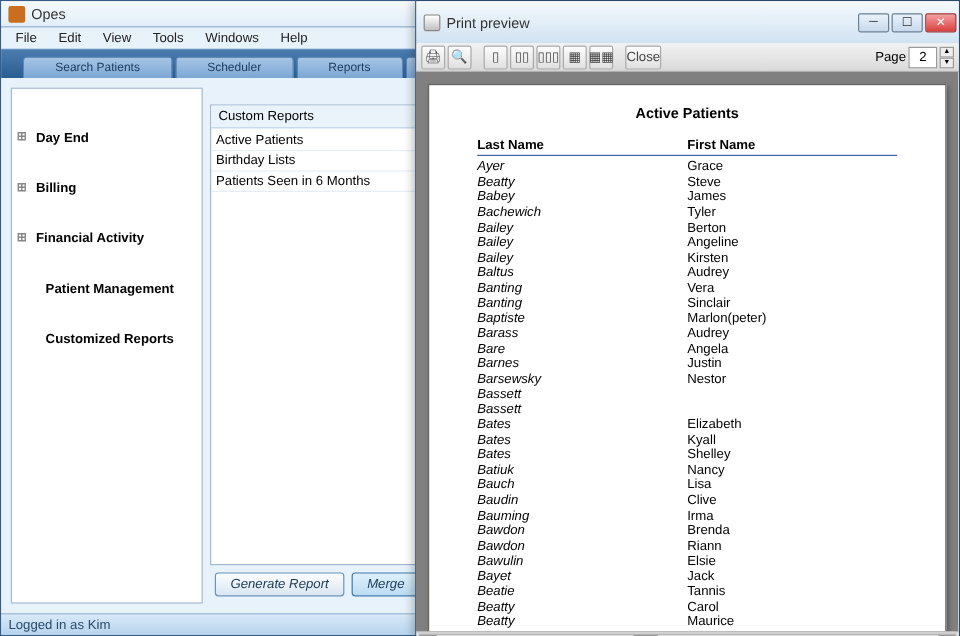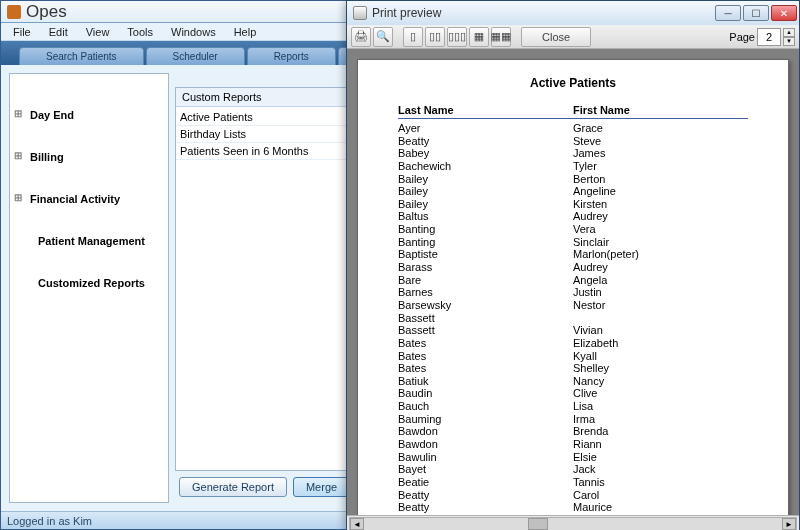--- a/index.html
+++ b/index.html
@@ -2,21 +2,21 @@
 <html><head>
 <meta charset="utf-8">
 <style>
 * { box-sizing: border-box; margin: 0; padding: 0; font-family: Tahoma, sans-serif; font-size: 11px; }
 body { width: 800px; height: 530px; background: #5b8ab8; overflow: hidden; position: relative; }
 
 
 .app-window { position: absolute; left: 0; top: 0; width: 800px; height: 530px; background: linear-gradient(to bottom, #e8f2fb 0%, #d4e9f7 100%); border: 1px solid #365d8a; }
 .app-titlebar { height: 22px; background: linear-gradient(to bottom, #f5f9fd, #e1eef8); display: flex; align-items: center; padding: 0 6px; border-bottom: 1px solid #7a9fc4; }
 .app-titlebar .app-icon { width: 14px; height: 14px; background: #c96d1f; border-radius: 2px; margin-right: 5px; }
-.app-titlebar .title { color: #333; font-size: 17px; }
+.app-titlebar .title { color: #333; font-size: 12px; }
 .menubar { height: 18px; background: #e8f2fb; display: flex; align-items: center; padding: 0 4px; gap: 2px; border-bottom: 1px solid #c2d8ec; }
 .menubar span { padding: 2px 8px; color: #222; cursor: default; }
 
 .tabstrip { height: 24px; background: linear-gradient(to bottom, #4b7cb0, #2a5d91); display: flex; align-items: flex-end; padding: 0 8px 0 18px; gap: 2px; }
 .tab { padding: 3px 26px; background: linear-gradient(to bottom, #a7c5e5, #7ba7d4); color: #1a3a5a; border-radius: 4px 4px 0 0; border: 1px solid #5d87b3; border-bottom: none; font-size: 10px; cursor: default; }
 .tab.active { background: linear-gradient(to bottom, #fdfdfd, #e4ecf4); color: #1a3a5a; }
 
 .app-body { display: flex; height: calc(100% - 22px - 18px - 24px - 18px); padding: 8px; gap: 6px; background: #e7f2fb; }
 .tree-panel { width: 160px; background: #fff; border: 1px solid #a0b8d0; padding: 6px 4px; }
 .tree-item { padding: 1px 0 1px 16px; position: relative; color: #000; cursor: default; white-space: nowrap; margin-top: 28px; }
@@ -24,52 +24,52 @@
 .tree-item::before { content: "⊞"; position: absolute; left: 0; top: 0; font-size: 10px; color: #888; }
 .tree-item.leaf::before { content: ""; }
 .tree-item.leaf { padding-left: 24px; }
 
 .report-panel { flex: 1; display: flex; flex-direction: column; }
 .report-group { border: 1px solid #a0b8d0; background: #fff; flex: 1; display: flex; flex-direction: column; margin-top:14px;}
 .report-group-title { background: #eaf2fa; padding: 3px 6px; border-bottom: 1px solid #c0d4e8; }
 .report-list { flex: 1; padding: 2px 0; overflow-y: auto; }
 .report-row { padding: 2px 6px 2px 4px; border-bottom: 1px solid #e6eef6; cursor: default; }
 .action-row { padding: 6px 4px; display: flex; gap: 6px; }
-.btn { padding: 3px 12px; background: linear-gradient(to bottom, #fdfdfd, #d9e6f3); border: 1px solid #6b93bb; border-radius: 3px; cursor: default; color: #1a3a5a;}
+.btn { padding: 3px 12px; background: linear-gradient(to bottom, #fdfdfd, #d9e6f3); border: 1px solid #6b93bb; border-radius: 3px; cursor: default; color: #1a3a5a; font-style: italic;}
 .btn.primary { background: linear-gradient(to bottom,#dff0fb,#bcdcf3); border:1px solid #3f7ab2;}
 
 .statusbar { height: 18px; background: linear-gradient(to bottom, #d8e9f7, #b7d4ee); border-top: 1px solid #9dbad6; display: flex; align-items: center; padding: 0 6px; color: #2a4a6a; font-size: 10px; }
 .statusbar .resize { margin-left: auto; color: #7a9fc4; }
 
 
 .preview-window { position: absolute; left: 346px; top: 0; width: 454px; height: 530px; background: #e8e8e8; border: 1px solid #2a4a6a; box-shadow: -2px 2px 8px rgba(0,0,0,0.3); }
-.preview-titlebar { height: 24px; background: linear-gradient(to bottom, #f5f9fd, #d0e2f2); display: flex; align-items: center; padding: 0 2px 0 6px; }
+.preview-titlebar { height: 35px; background: linear-gradient(to bottom, #f5f9fd, #d0e2f2); display: flex; align-items: center; padding: 0 2px 0 6px; }
 .preview-titlebar .dot { width: 14px; height: 14px; background: linear-gradient(#fff,#c0c0c0); border:1px solid #888; border-radius:2px; margin-right: 5px; }
 .preview-titlebar .title { color: #333; font-size: 12px; }
 .preview-titlebar .winbtns { margin-left: auto; display: flex; }
 .winbtn { width: 26px; height: 16px; border: 1px solid #6b7f94; background: linear-gradient(to bottom,#eaf2fb,#c6d9ec); margin-left: 2px; display:flex; align-items:center; justify-content:center; font-size:10px; color:#333; border-radius:2px;}
 .winbtn.close { background: linear-gradient(to bottom,#f5a0a0,#d94040); color:#fff; border-color:#a03030;}
 
 .preview-toolbar { height: 24px; background: linear-gradient(to bottom, #f2f2f2, #dadada); border-bottom: 1px solid #b0b0b0; display: flex; align-items: center; padding: 0 4px; gap: 2px; }
 .tbtn { width: 20px; height: 20px; border: 1px solid #aaa; background: linear-gradient(to bottom,#fdfdfd,#e0e0e0); border-radius: 2px; display:flex; align-items:center; justify-content:center; font-size:11px; color:#444; cursor:default;}
-.tbtn.wide { width:auto; padding:0 20px;}
+.tbtn.wide { width:auto; padding:0 0;}
 .toolbar-spacer { flex: 1; }
 .page-input { width: 24px; height: 18px; border: 1px solid #999; background:#fff; text-align:center; font-size:11px;}
 .spin { width:12px; height:18px; display:flex; flex-direction:column;}
 .spin div{flex:1; border:1px solid #999; background:#eee; font-size:6px; text-align:center; line-height:7px; cursor:default;}
 
 .preview-surface { height: calc(100% - 22px - 24px - 16px); background: #808080; padding: 10px; overflow: auto; }
 .page { background: #fff; border: 1px solid #666; padding: 16px 40px; box-shadow: 2px 2px 4px rgba(0,0,0,0.3); min-height: 700px; font-size: 10px; }
 .page h3 { text-align: center; font-size: 12px; font-weight: bold; margin-bottom: 14px; }
 .patient-table { width: 100%; }
 .patient-header { display: flex; font-weight: bold; border-bottom: 1px solid #4060a0; padding-bottom: 2px; margin-bottom: 3px; color:#000;align-items:flex-end;}
 .patient-header .col1 { flex: 1; }
 .patient-header .col2 { flex: 1; }
 .patient-row { display: flex; line-height: 1.15; font-size:10px;}
-.patient-row .col1 { flex: 1; }
+.patient-row .col1 { flex: 1; font-style: italic; }
 .patient-row .col2 { flex: 1; }
 
 .preview-status { height: 16px; background: #e8e8e8; border-top: 1px solid #b0b0b0; display: flex; align-items: center; }
 .hscroll { flex: 1; height: 14px; background: #dcdcdc; border: 1px solid #b0b0b0; position: relative; margin:0 2px;}
 .hscroll .thumb { position:absolute; left:40%; top:0; width:20px; height:100%; background:#c0c0c0; border:1px solid #999;}
 .hscroll .arrow { position:absolute; top:0; width:14px; height:100%; background:#d0d0d0; border:1px solid #999; text-align:center; font-size:8px; line-height:12px;}
 .hscroll .arrow.left{left:0;} .hscroll .arrow.right{right:0;}
 </style>
 </head>
 <body>
@@ -220,45 +220,44 @@
             </div>
             <div class="patient-row">
               <div class="col1">Barsewsky</div>
               <div class="col2">Nestor</div>
             </div>
             <div class="patient-row">
               <div class="col1">Bassett</div>
             </div>
             <div class="patient-row">
               <div class="col1">Bassett</div>
-              <div class="col2">Vivian</div>
             </div>
             <div class="patient-row">
               <div class="col1">Bates</div>
               <div class="col2">Elizabeth</div>
             </div>
             <div class="patient-row">
               <div class="col1">Bates</div>
               <div class="col2">Kyall</div>
             </div>
             <div class="patient-row">
               <div class="col1">Bates</div>
               <div class="col2">Shelley</div>
             </div>
             <div class="patient-row">
               <div class="col1">Batiuk</div>
               <div class="col2">Nancy</div>
             </div>
             <div class="patient-row">
+              <div class="col1">Bauch</div>
+              <div class="col2">Lisa</div>
+            </div>
+            <div class="patient-row">
               <div class="col1">Baudin</div>
               <div class="col2">Clive</div>
-            </div>
-            <div class="patient-row">
-              <div class="col1">Bauch</div>
-              <div class="col2">Lisa</div>
             </div>
             <div class="patient-row">
               <div class="col1">Bauming</div>
               <div class="col2">Irma</div>
             </div>
             <div class="patient-row">
               <div class="col1">Bawdon</div>
               <div class="col2">Brenda</div>
             </div>
             <div class="patient-row">

